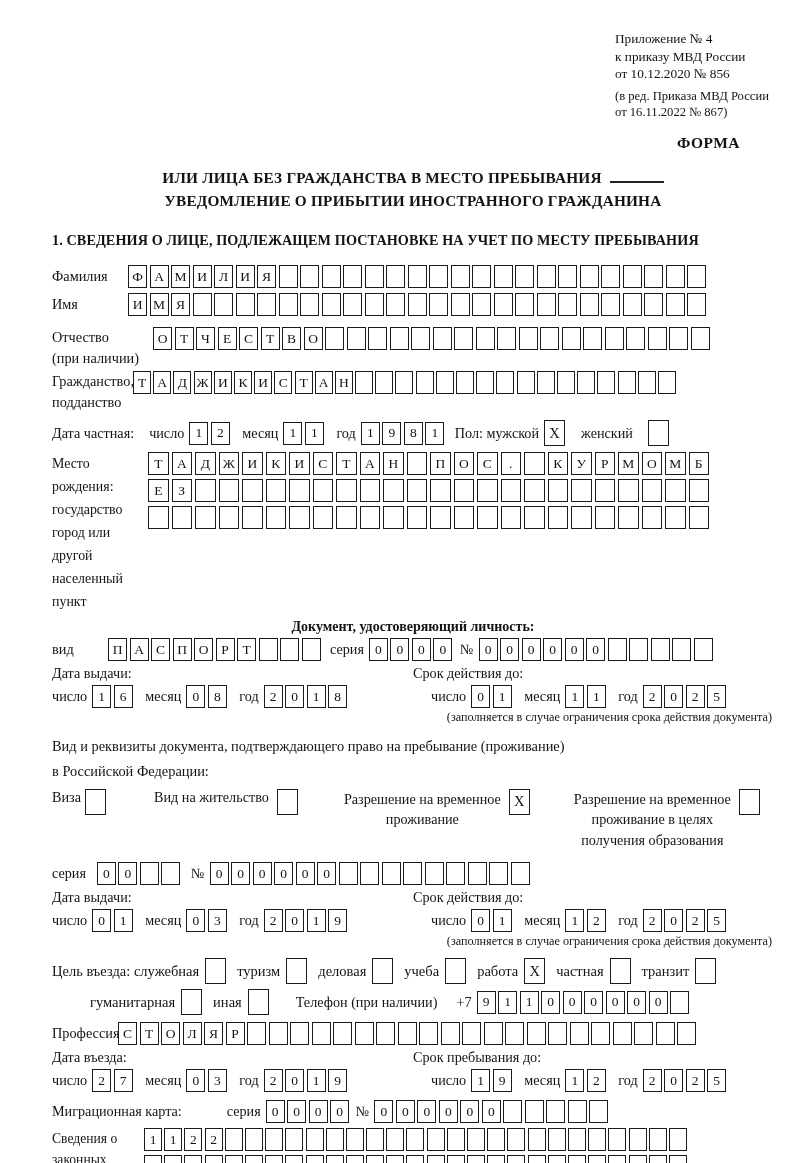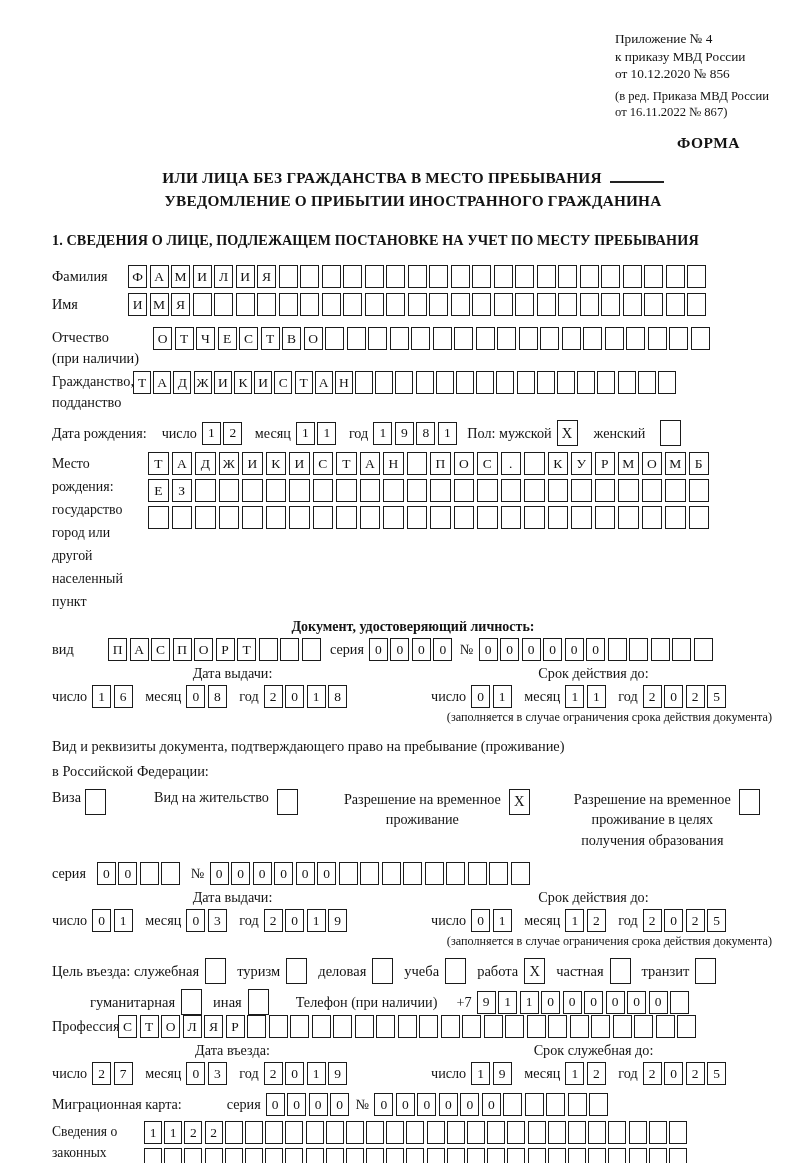--- a/index.html
+++ b/index.html
@@ -49,21 +49,21 @@
     flex: none; display: inline-flex; align-items: center; justify-content: center;
     width: 21px; height: 26px; border: 1.5px solid #1b1b1b; font-size: 14.5px; background: #fff;
   }
   .stack { display: flex; flex-direction: column; row-gap: 4px; }
 
   .dlbl { flex: none; margin-right: 5px; font-size: 14.2px; }
   .dgap { margin-left: 10px; }
 
   .dates { display: flex; margin-top: 4px; }
   .dates .dcol { width: 50%; }
-  .date-caption { text-align: center; font-size: 14.2px; margin-bottom: 3px; }
+  .date-caption { font-size: 14.2px; margin-bottom: 3px; }
   .date-line { display: flex; align-items: center; }
   .note-right { text-align: right; padding-right: 2px; font-size: 12.2px; margin-top: 2px; }
 
   .res-text { font-size: 14.4px; margin-top: 9px; line-height: 1.75; }
 
   .permit-row { display: flex; align-items: flex-start; margin-top: 4px; gap: 30px; }
   .permit-item { display: flex; align-items: flex-start; }
   .permit-item .txt { font-size: 14.2px; }
   .permit-item .txt-c { text-align: center; line-height: 1.45; }
   .permit-row .chk { margin-left: 8px; }
@@ -222,21 +222,21 @@
         <span class="cell"></span>
         <span class="cell"></span>
         <span class="cell"></span>
         <span class="cell"></span>
         <span class="cell"></span>
         <span class="cell"></span>
       </span>
   </div>
 
   <div class="frow" style="margin-top:7px">
-    <span class="dlbl">Дата рождения:</span>
+    <span class="dlbl">Дата частная:</span>
     <span class="dlbl dgap">число</span>
     <span class="cells">
         <span class="cell">1</span>
         <span class="cell">2</span>
       </span>
     <span class="dlbl dgap">месяц</span>
     <span class="cells">
         <span class="cell">1</span>
         <span class="cell">1</span>
       </span>
@@ -579,21 +579,21 @@
         <span class="cell">0</span>
         <span class="cell">0</span>
         <span class="cell">0</span>
         <span class="cell">0</span>
         <span class="cell">0</span>
         <span class="cell">0</span>
         <span class="cell"></span>
       </span>
   </div>
 
-  <div class="frow" style="margin-top:0">
+  <div class="frow" style="margin-top:7px">
     <span class="lbl lbl-prof">Профессия</span>
     <span class="cells">
         <span class="cell">С</span>
         <span class="cell">Т</span>
         <span class="cell">О</span>
         <span class="cell">Л</span>
         <span class="cell">Я</span>
         <span class="cell">Р</span>
         <span class="cell"></span>
         <span class="cell"></span>
@@ -636,21 +636,21 @@
         <span class="dlbl dgap">год</span>
         <span class="cells">
             <span class="cell">2</span>
             <span class="cell">0</span>
             <span class="cell">1</span>
             <span class="cell">9</span>
           </span>
       </div>
     </div>
     <div class="dcol">
-      <div class="date-caption">Срок служебная до:</div>
+      <div class="date-caption">Срок пребывания до:</div>
       <div class="date-line" style="padding-left:18px">
         <span class="dlbl">число</span>
         <span class="cells">
             <span class="cell">1</span>
             <span class="cell">9</span>
           </span>
         <span class="dlbl dgap">месяц</span>
         <span class="cells">
             <span class="cell">1</span>
             <span class="cell">2</span>

